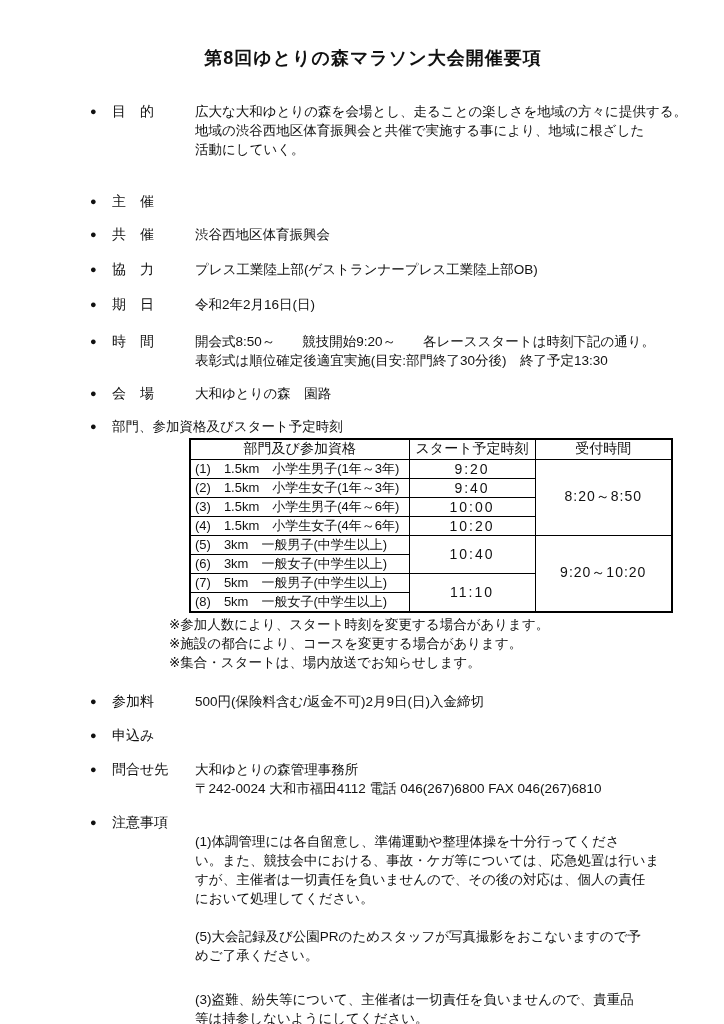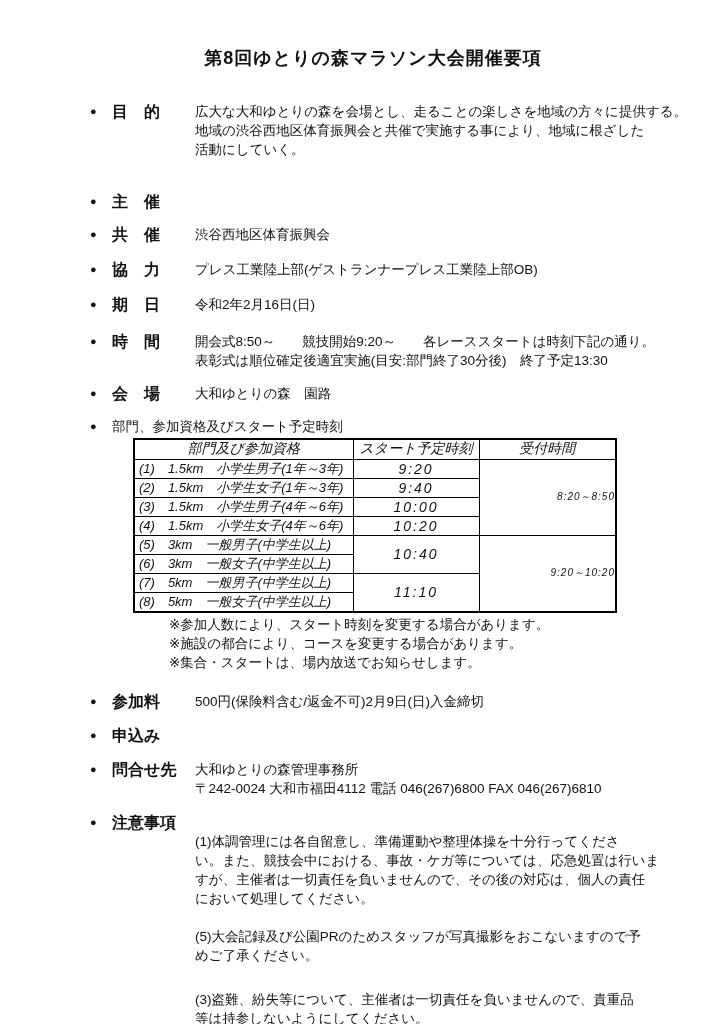--- a/index.html
+++ b/index.html
@@ -5,36 +5,36 @@
   * { margin:0; padding:0; box-sizing:border-box; }
   html,body { background:#e9e9e9; }
   body { width:724px; height:1024px; margin:0 auto; font-family:"Liberation Sans","DejaVu Sans",sans-serif; color:#111; }
   .page { width:724px; height:1024px; background:#ffffff; overflow:hidden; padding:0 20px 0 90px; }
 
   .title { font-size:18px; font-weight:bold; text-align:center; padding-right:48px; margin-top:46px; line-height:24px; letter-spacing:1px; }
 
   .sec { display:flex; align-items:flex-start; font-size:13.5px; line-height:19px; }
   .labelcol { width:105px; flex:none; display:flex; align-items:flex-start; }
   .bullet { width:22px; flex:none; font-size:11px; line-height:19px; }
-  .label { font-size:16px; white-space:pre;font-weight:bold; }
+  .label { font-size:14px; white-space:pre; }
   .content { flex:1; white-space:pre-line; min-width:0; }
   .content p { white-space:pre-line; }
 
   .heading-row { font-size:13.5px; line-height:19px; display:flex; }
   .heading-row .bullet { width:22px; }
 
-  .tablewrap { margin-left:43px; margin-top:2px;font-style:italic; }
+  .tablewrap { margin-left:99px; margin-top:2px; }
   table { border-collapse:collapse; table-layout:fixed; width:482px; border:2px solid #000; }
   col.c-cat { width:219px; } col.c-start { width:126px; } col.c-rec { width:137px; }
   th, td { border:1px solid #000; font-weight:normal; }
   th { height:20px; font-size:14px; text-align:center; }
   td { height:18px; font-size:13px; }
   td.cat { padding-left:4px; text-align:left; }
   td.time { text-align:center; font-size:14px; letter-spacing:2px; }
-  td.rec  { text-align:right; font-size:10px; letter-spacing:1px; }
+  td.rec  { text-align:center; font-size:14px; letter-spacing:1px; }
 
   .table-notes { margin-left:79px; margin-top:2px; font-size:13.5px; line-height:19px; white-space:pre-line; }
 
   .noticepara { white-space:pre-line; }
 </style>
 </head>
 <body>
 
 <div class="page">
 

